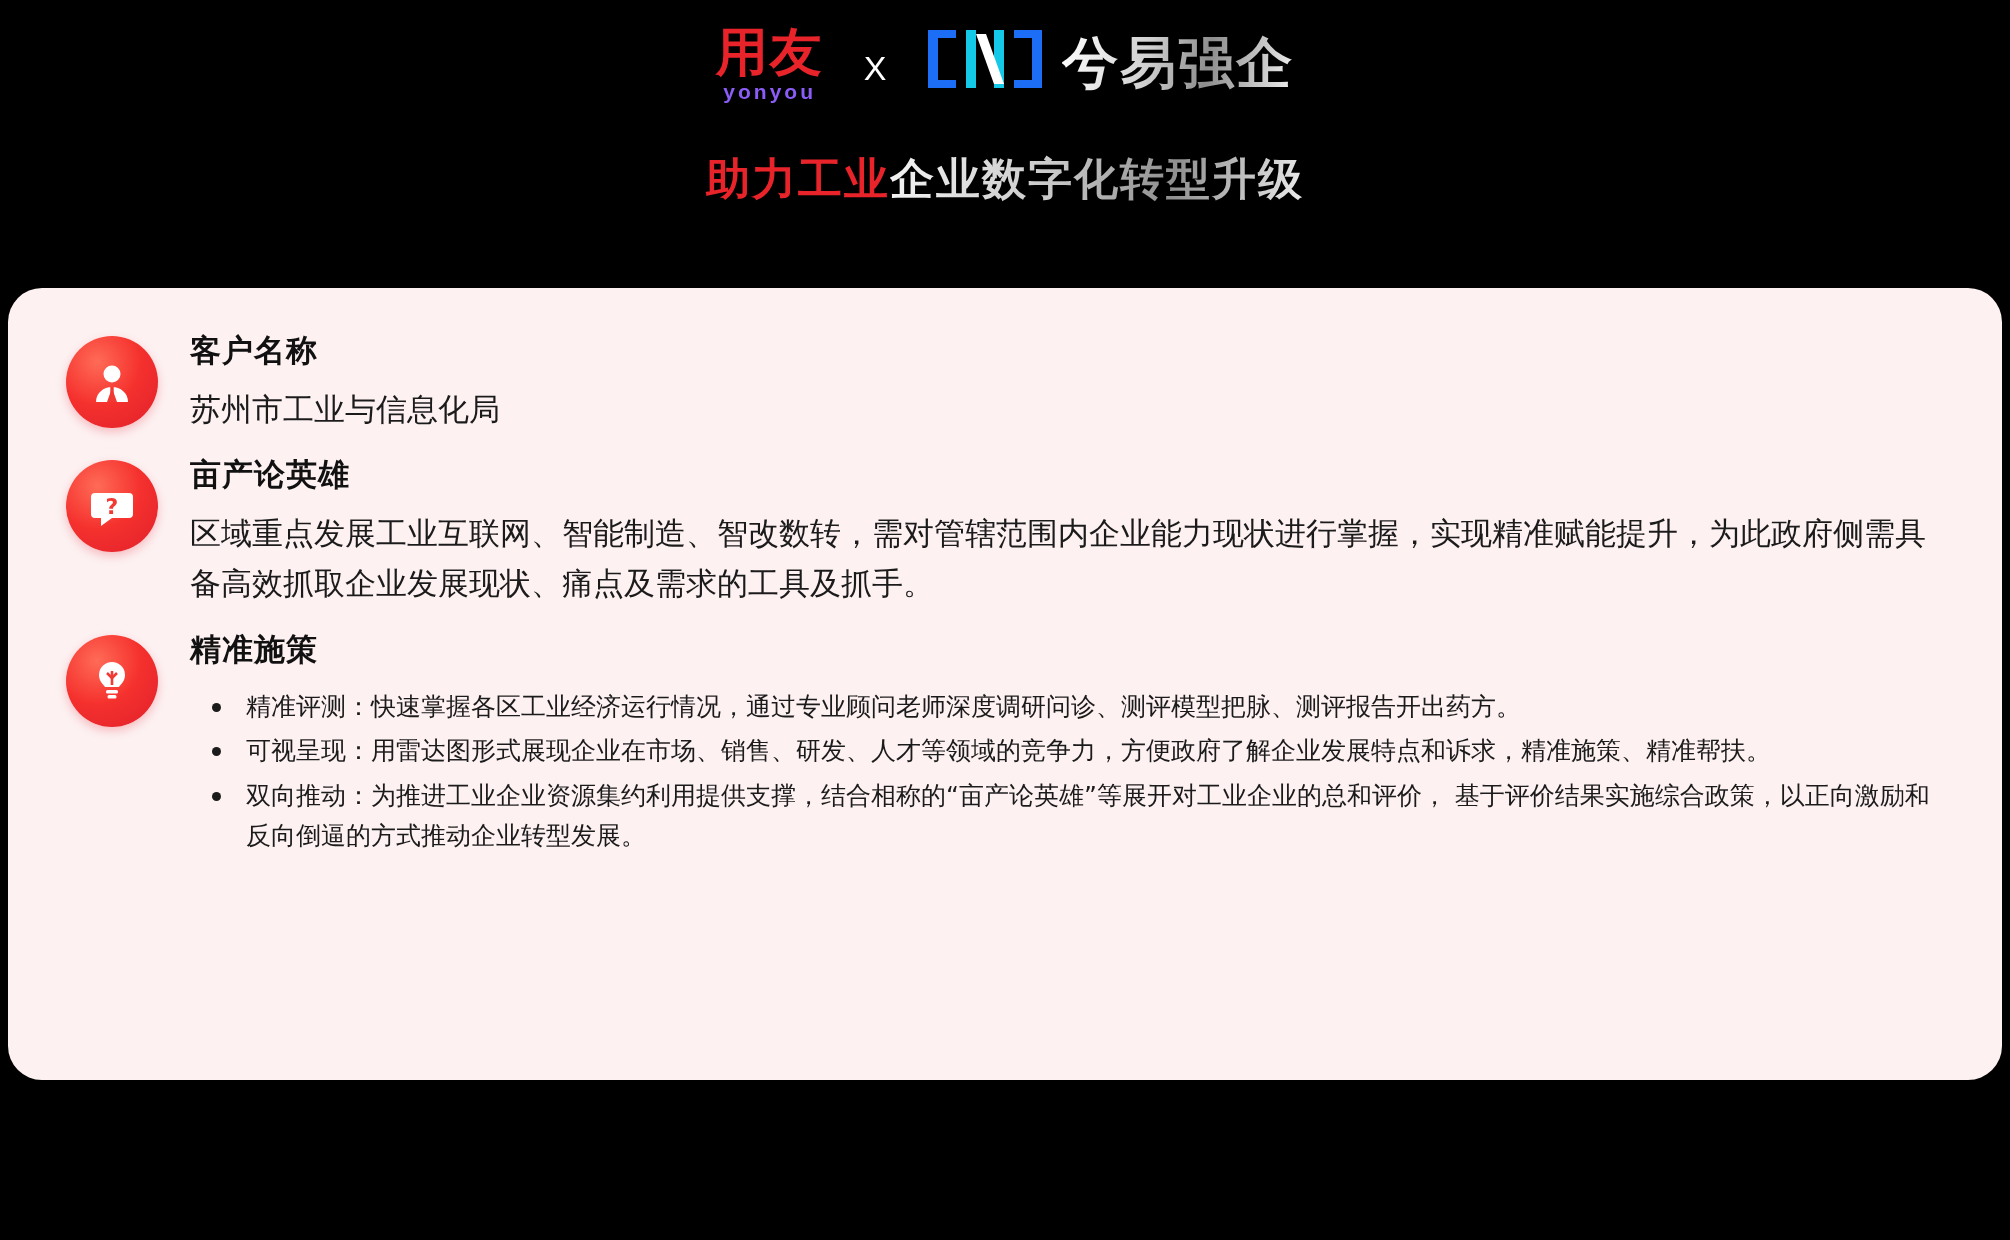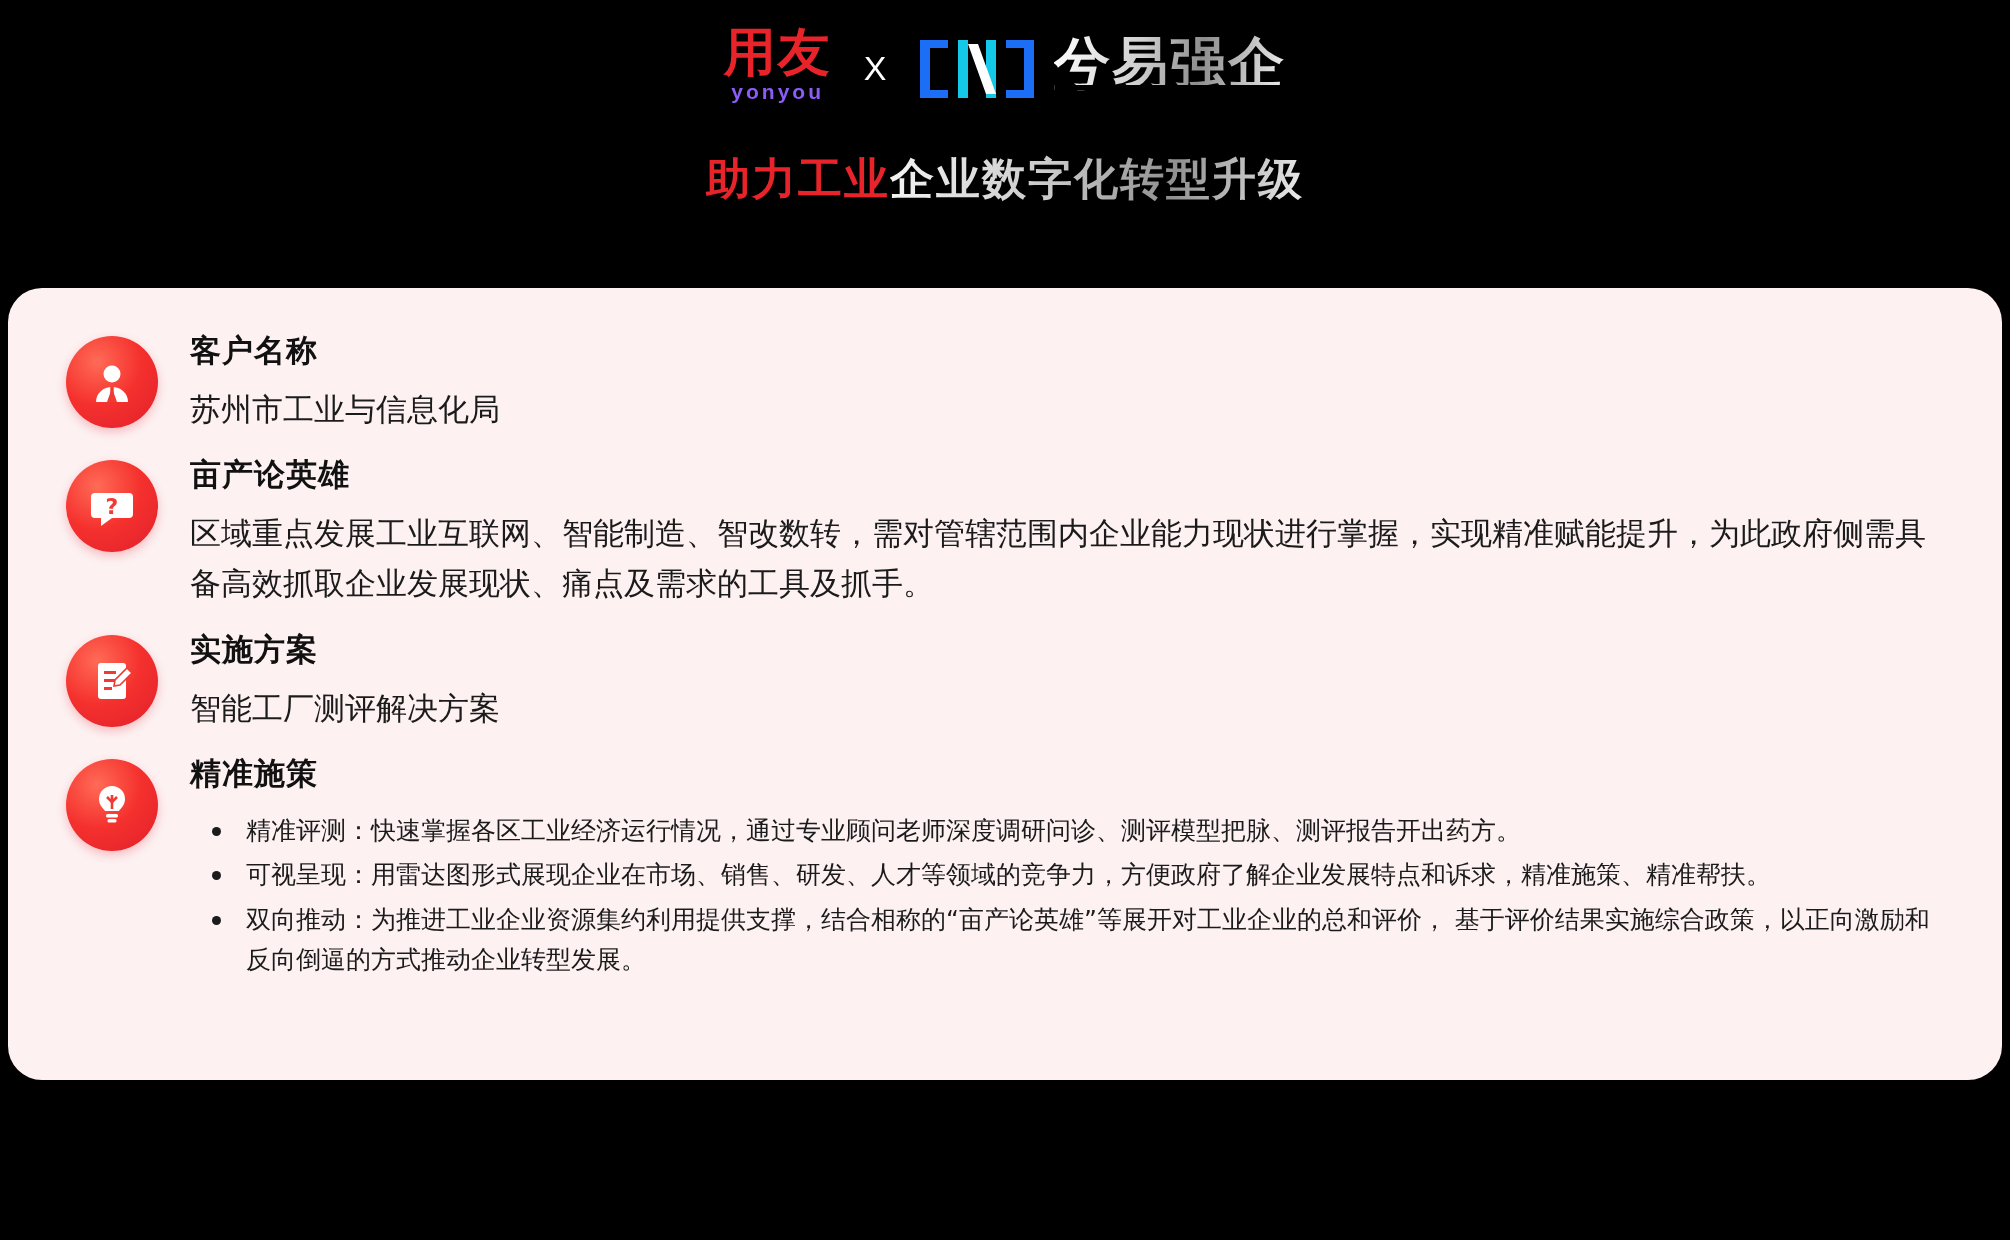--- a/index.html
+++ b/index.html
@@ -24,21 +24,21 @@
     flex-direction: column;
     align-items: center;
     justify-content: flex-start;
     padding-top: 14px;
     box-sizing: border-box;
   }
   .logo-row {
     display: flex;
     align-items: center;
     justify-content: center;
-    gap: 28px;
+    gap: 36px;
     height: 100px;
   }
   .yonyou-logo {
     display: flex;
     flex-direction: column;
     align-items: center;
     line-height: 1;
   }
   .yonyou-cn {
     color: #e8242a;
@@ -56,23 +56,22 @@
   }
   .cross {
     color: #ffffff;
     font-size: 34px;
     font-weight: 500;
     padding: 0 4px;
     transform: translateY(4px);
   }
   .partner-logo {
     display: flex;
-    align-items: flex-end;
+    align-items: flex-start;
     gap: 18px;
-    text-decoration: underline;
   }
   .bracket-mark {
     position: relative;
     width: 118px;
     height: 66px;
   }
   .bracket-mark svg { display: block; }
   .partner-name {
     font-size: 56px;
     font-weight: bold;
@@ -248,37 +247,20 @@
           <text x="26" y="34" font-size="22" font-weight="bold" text-anchor="middle" fill="#f03a33" font-family="DejaVu Sans, sans-serif">?</text>
         </svg>
       </div>
     </div>
     <div class="section-body">
       <div class="section-title">亩产论英雄</div>
       <div class="section-text">区域重点发展工业互联网、智能制造、智改数转，需对管辖范围内企业能力现状进行掌握，实现精准赋能提升，为此政府侧需具备高效抓取企业发展现状、痛点及需求的工具及抓手。</div>
     </div>
   </div>
 
-  <div class="section">
-    <div class="icon-wrap">
-      <div class="icon-circle">
-        <svg width="52" height="52" viewBox="0 0 52 52">
-          <rect x="12" y="8" width="28" height="36" rx="3" fill="#ffffff"></rect>
-          <rect x="18" y="16" width="12" height="3" fill="#f03a33"></rect>
-          <rect x="18" y="24" width="12" height="3" fill="#f03a33"></rect>
-          <rect x="18" y="32" width="8" height="3" fill="#f03a33"></rect>
-          <path d="M41 13 l5 5 l-12 12 l-6 1 l1 -6 z" fill="#ffffff" stroke="#f03a33" stroke-width="1.6"></path>
-        </svg>
-      </div>
-    </div>
-    <div class="section-body">
-      <div class="section-title">实施方案</div>
-      <div class="section-text">智能工厂测评解决方案</div>
-    </div>
-  </div>
 
   <div class="section">
     <div class="icon-wrap">
       <div class="icon-circle">
         <svg width="52" height="52" viewBox="0 0 52 52">
           <path d="M26 7 a13 13 0 0 1 13 13 c0 6 -4 9 -6 12 h-14 c-2 -3 -6 -6 -6 -12 a13 13 0 0 1 13 -13z" fill="#ffffff"></path>
           <rect x="20" y="35" width="12" height="3.4" rx="1.5" fill="#ffffff"></rect>
           <rect x="21.5" y="40" width="9" height="3.4" rx="1.5" fill="#ffffff"></rect>
           <path d="M26 16 v14" stroke="#f03a33" stroke-width="2.6" fill="none"></path>
           <path d="M26 23 l-5 -5 M26 23 l5 -5" stroke="#f03a33" stroke-width="2.6" fill="none"></path>

